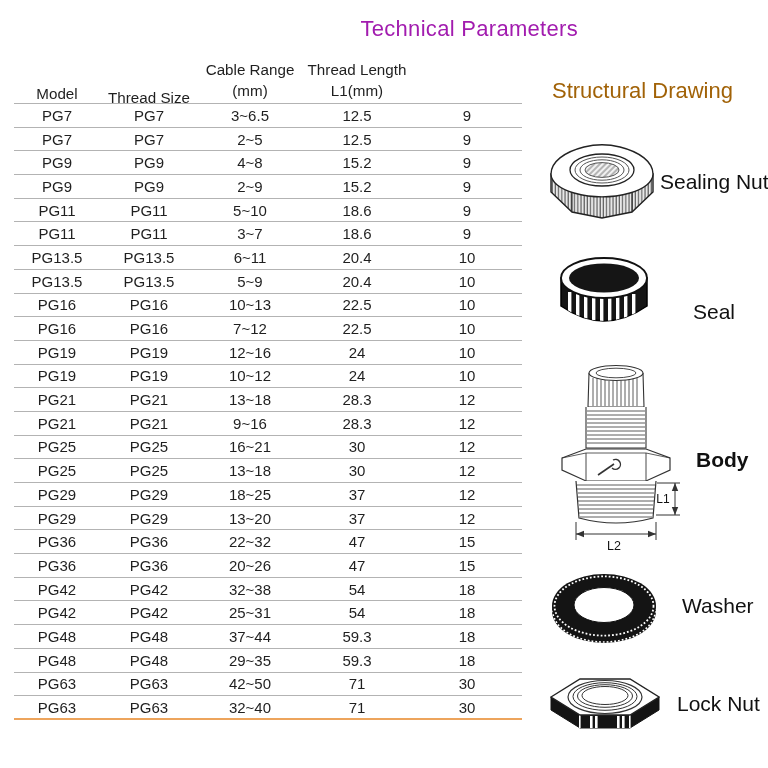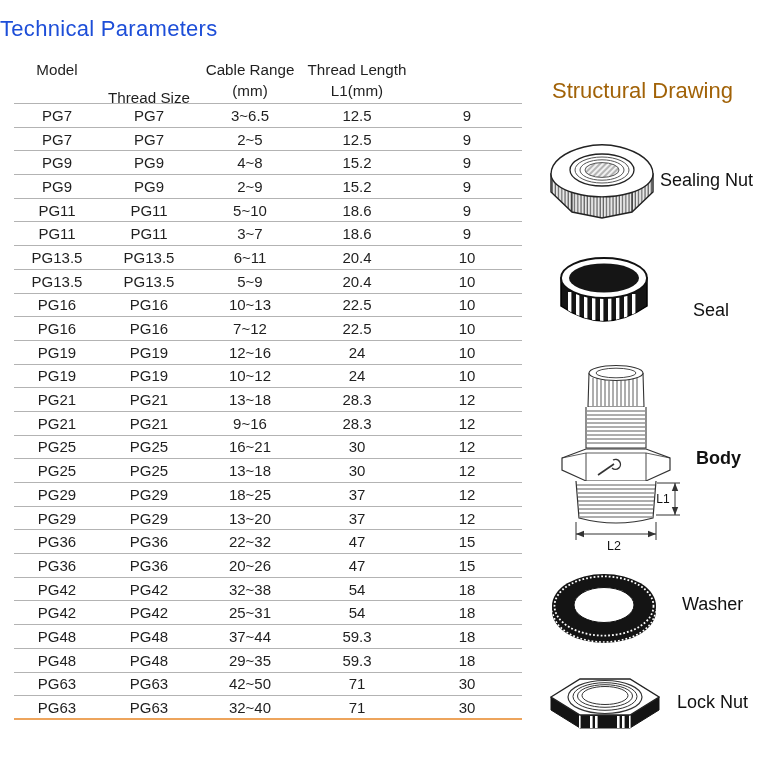--- a/index.html
+++ b/index.html
@@ -6,30 +6,30 @@
   html,body { width:768px; height:768px; }
   body {
     background:#ffffff;
     font-family:"Liberation Sans", sans-serif;
     color:#1f1f1f;
     position:relative;
     overflow:hidden;
   }
   .page-title {
     position:absolute; top:16px; left:0; width:578px;
-    text-align:left; font-size:22px; font-weight:400;
-    color:#1d4ed8; letter-spacing:0.3px;
+    text-align:right; font-size:22px; font-weight:400;
+    color:#a21caf; letter-spacing:0.3px;
   }
   .header-row {
     position:absolute; top:59px; left:14px; width:508px;
     display:flex;
   }
   .hcol { text-align:center; font-size:15.2px; line-height:21px; color:#1f1f1f; }
   .hcol span { display:block; }
-  .hcol.c0 { width:86px; }
+  .hcol.c0 { width:86px;margin-top:24px; }
   .hcol.c1 { width:98px;margin-top:28px; }
   .hcol.c2 { width:104px; }
   .hcol.c3 { width:110px; }
   .hcol.c4 { width:110px; }
   table.params {
     position:absolute; top:103px; left:14px; width:508px;
     border-collapse:collapse;
     border-bottom:2px solid #EDA45C;
     table-layout:fixed;
   }
@@ -37,21 +37,21 @@
     text-align:center; font-size:15px; height:23.7px;
     border-top:1px solid #b3b3b3; padding:0;
     white-space:nowrap; color:#1f1f1f;
   }
   .drawing-title {
     position:absolute; top:78px; left:552px;
     font-size:22px; font-weight:400; color:#a16207;
   }
   .part { position:absolute; }
   .part .plabel {
-    position:absolute; font-size:18px; color:#111; white-space:nowrap;
+    position:absolute; font-size:21px; color:#111; white-space:nowrap;
   }
   svg { display:block; }
 </style>
 </head>
 <body>
 
 <div class="page-title">Technical Parameters</div>
 
 <div class="header-row">
   <div class="hcol c0">

